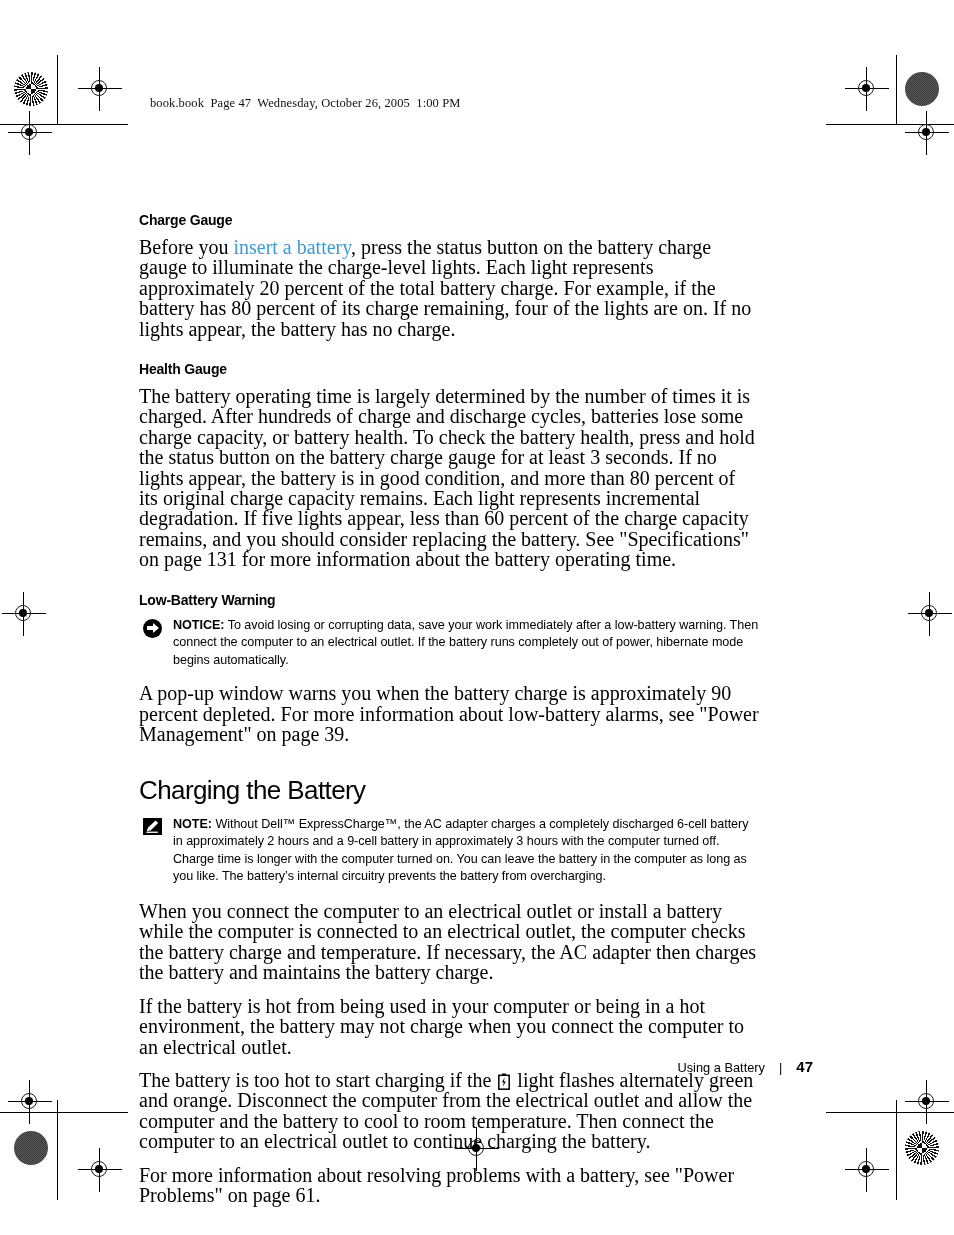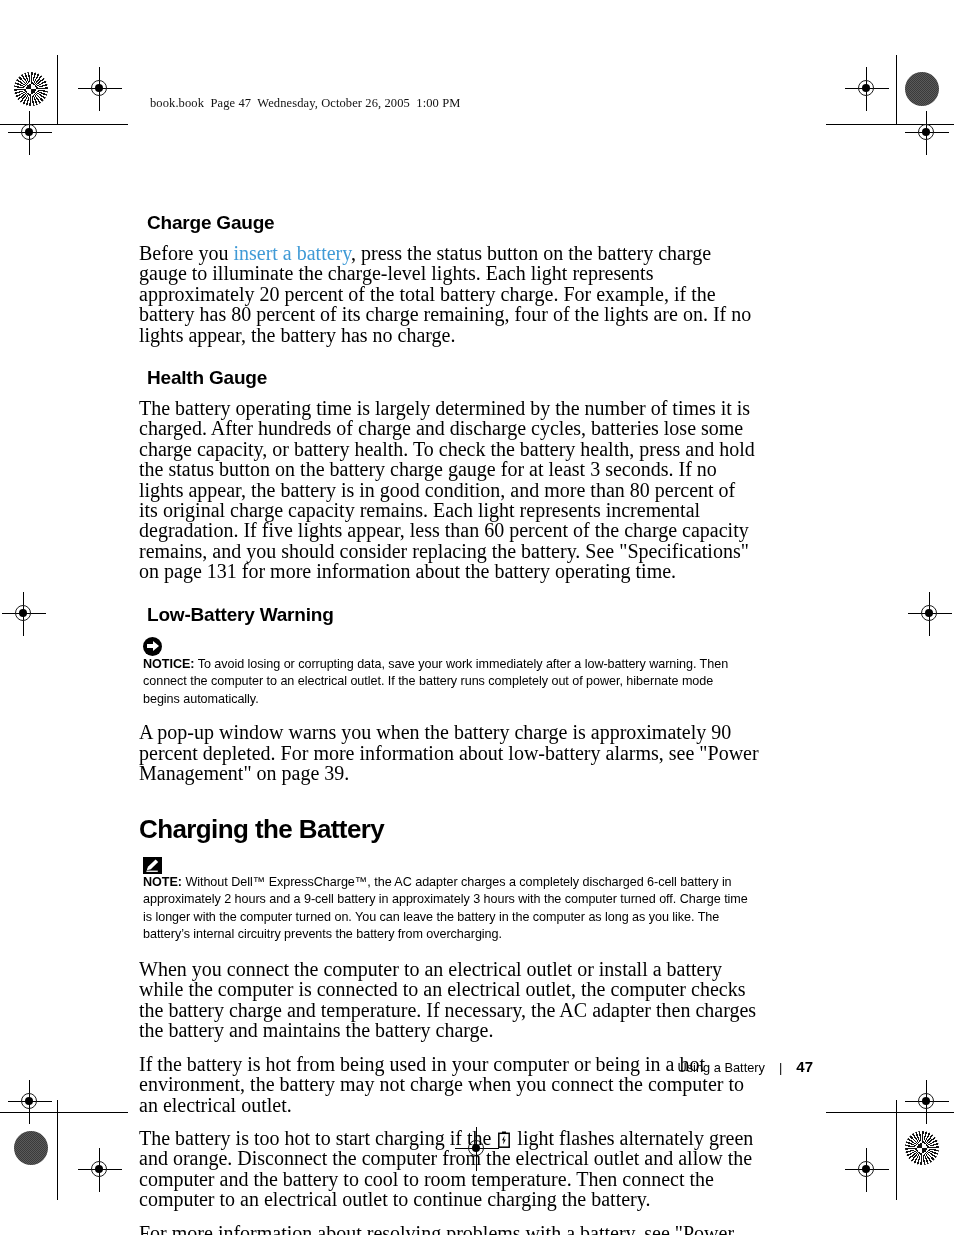--- a/index.html
+++ b/index.html
@@ -86,32 +86,32 @@
   
   .content {
     position: absolute;
     left: 139px;
     top: 212px;
     width: 620px;
   }
 
   h2.sub {
     font-family: "Liberation Sans", sans-serif;
-    font-size: 19px;
+    font-size: 14px;
     font-weight: bold;
     letter-spacing: -0.2px;
-    margin: 0 0 9px 8px;
+    margin: 0 0 9px 0;
     color: #000;
   }
   h2.sub.spaced { margin-top: 22px; }
 
   h1.chapter {
     font-family: "Liberation Sans", sans-serif;
     font-size: 26px;
-    font-weight: bold;
+    font-weight: normal;
     letter-spacing: -0.6px;
     margin: 30px 0 10px 0;
     color: #000;
   }
 
   p.body {
     font-family: "Liberation Serif", serif;
     font-size: 20px;
     line-height: 20.4px;
     margin: 0 0 13px 0;
@@ -123,21 +123,20 @@
     color: #3f9ad6;
     text-decoration: none;
   }
 
   
   .admon {
     display: flex;
     align-items: flex-start;
     margin: 0 0 13px 0;
     padding-left: 1px;
-    flex-direction: column;
   }
   .admon .ico {
     flex: 0 0 auto;
     width: 20px;
     margin-right: 10px;
     margin-top: 2px;
   }
   .admon .txt {
     font-family: "Liberation Sans", sans-serif;
     font-size: 12.6px;

